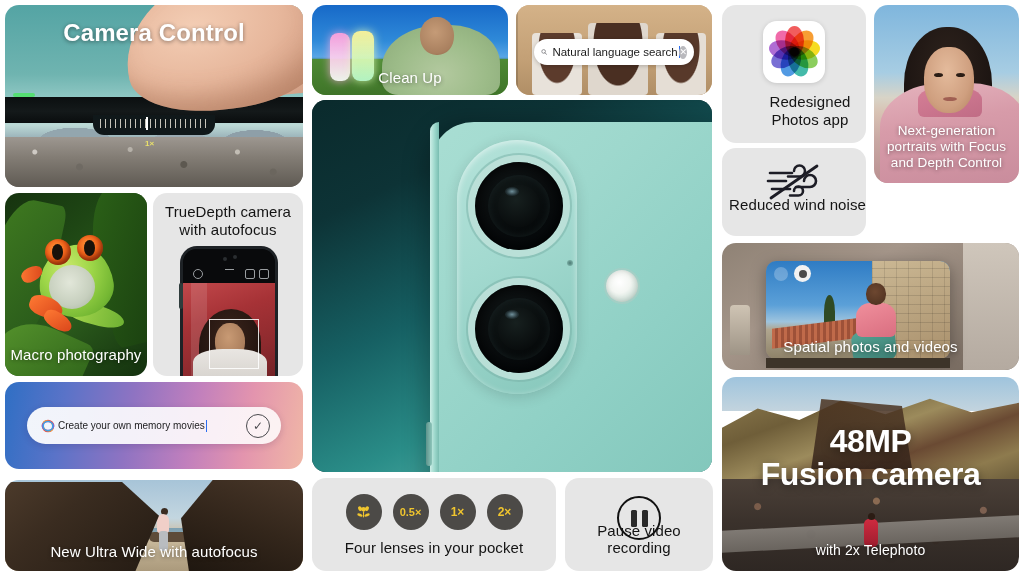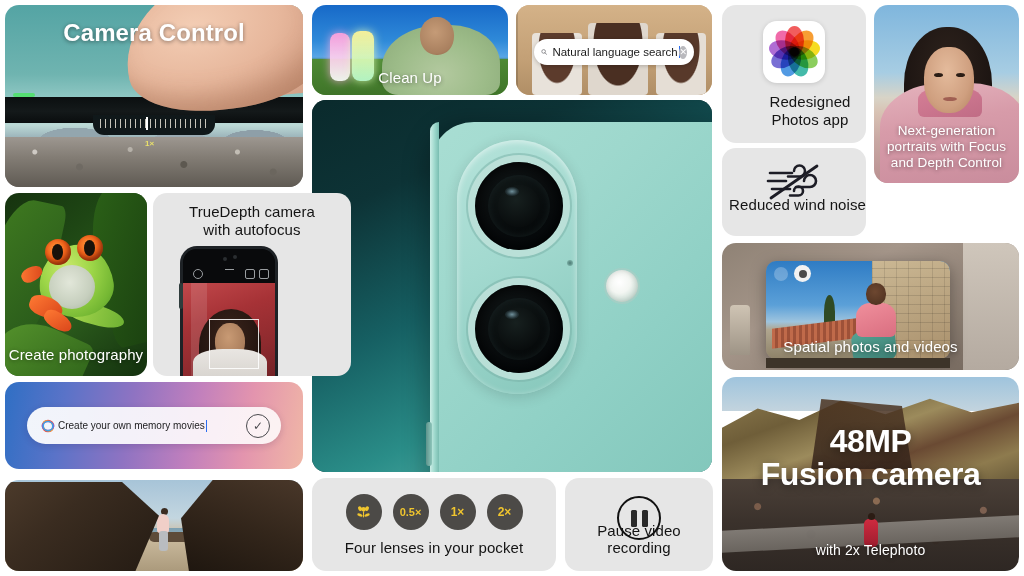--- a/index.html
+++ b/index.html
@@ -148,21 +148,21 @@
   #eyeR{left:72px;top:42px;}
   .mc-foot{position:absolute;background:linear-gradient(120deg,#ff7a33,#d8441a);border-radius:40% 50% 50% 40%;}
   .mc-f1{left:24px;top:104px;width:34px;height:20px;transform:rotate(20deg);}
   .mc-f2{left:38px;top:120px;width:30px;height:16px;transform:rotate(32deg);}
   .mc-f3{left:16px;top:74px;width:22px;height:14px;transform:rotate(-28deg);}
   .mc-leg{position:absolute;left:62px;top:112px;width:58px;height:20px;transform:rotate(16deg);
      border-radius:40% 60% 60% 40%;background:linear-gradient(90deg,#a8d84e,#6fb233);}
   #macro .cap{bottom:12px;}
 
   
-  #truedepth{left:153px;top:193px;width:150px;height:183px;padding-left:48px;}
+  #truedepth{left:153px;top:193px;width:150px;height:183px;}
   #truedepth .cap{top:10px;}
   .td-phone{position:absolute;left:30px;top:56px;width:92px;height:132px;border-radius:14px 14px 0 0;
      background:#0b0c0e;box-shadow:0 0 0 3px #1e2226;overflow:hidden;}
   .td-screenTop{position:absolute;left:0;right:0;top:0;height:34px;background:#090a0c;}
   .td-dot{position:absolute;top:8px;width:4px;height:4px;border-radius:50%;background:#2a2e31;}
   .td-icon{position:absolute;top:20px;width:8px;height:8px;border:1px solid #9a9ea1;border-radius:2px;}
   .td-photo{position:absolute;left:0;right:0;top:34px;bottom:0;
      background:linear-gradient(160deg,#c2484b 0%,#a63236 35%,#8d2a2e 70%,#6f2125 100%);}
   .td-wall{position:absolute;left:8px;top:0;width:16px;bottom:0;background:rgba(255,255,255,.12);}
   .td-hair{position:absolute;left:16px;top:26px;width:62px;height:70px;border-radius:52% 48% 30% 30%;
@@ -384,21 +384,21 @@
     <div class="mc-belly"></div>
     <div class="mc-foot mc-f3"></div>
     <div class="mc-foot mc-f1"></div>
     <div class="mc-foot mc-f2"></div>
     <div class="mc-eye" id="eyeL">
         <span class="pupil"></span>
       </div>
     <div class="mc-eye" id="eyeR">
         <span class="pupil"></span>
       </div>
-    <div class="cap">Create photography</div>
+    <div class="cap">Macro photography</div>
   </div>
 
   <div class="tile grey" id="truedepth">
     <div class="cap capdark">
       <span>TrueDepth camera</span><br>
       <span>with autofocus</span>
     </div>
     <div class="td-phone">
       <div class="td-screenTop"></div>
       <div class="td-dot" style="left:40px;"></div>
@@ -440,20 +440,21 @@
     <div class="uw-sea"></div>
     <div class="uw-sand"></div>
     <div class="uw-rockM"></div>
     <div class="uw-person">
       <span class="uw-phead"></span>
       <span class="uw-ptop"></span>
       <span class="uw-pbot"></span>
     </div>
     <div class="uw-rockL"></div>
     <div class="uw-rockR"></div>
+    <div class="cap">New Ultra Wide with autofocus</div>
   </div>
 
   <div class="tile grey" id="lenses">
     <div class="lensrow">
       <div class="lensbtn">
         <svg width="17" height="17" viewBox="0 0 24 24">
           <g fill="#f0c52e">
             <circle cx="12" cy="7.5" r="3.1"></circle>
             <ellipse cx="7.2" cy="6.4" rx="2.6" ry="3.4" transform="rotate(-28 7.2 6.4)"></ellipse>
             <ellipse cx="16.8" cy="6.4" rx="2.6" ry="3.4" transform="rotate(28 16.8 6.4)"></ellipse>

